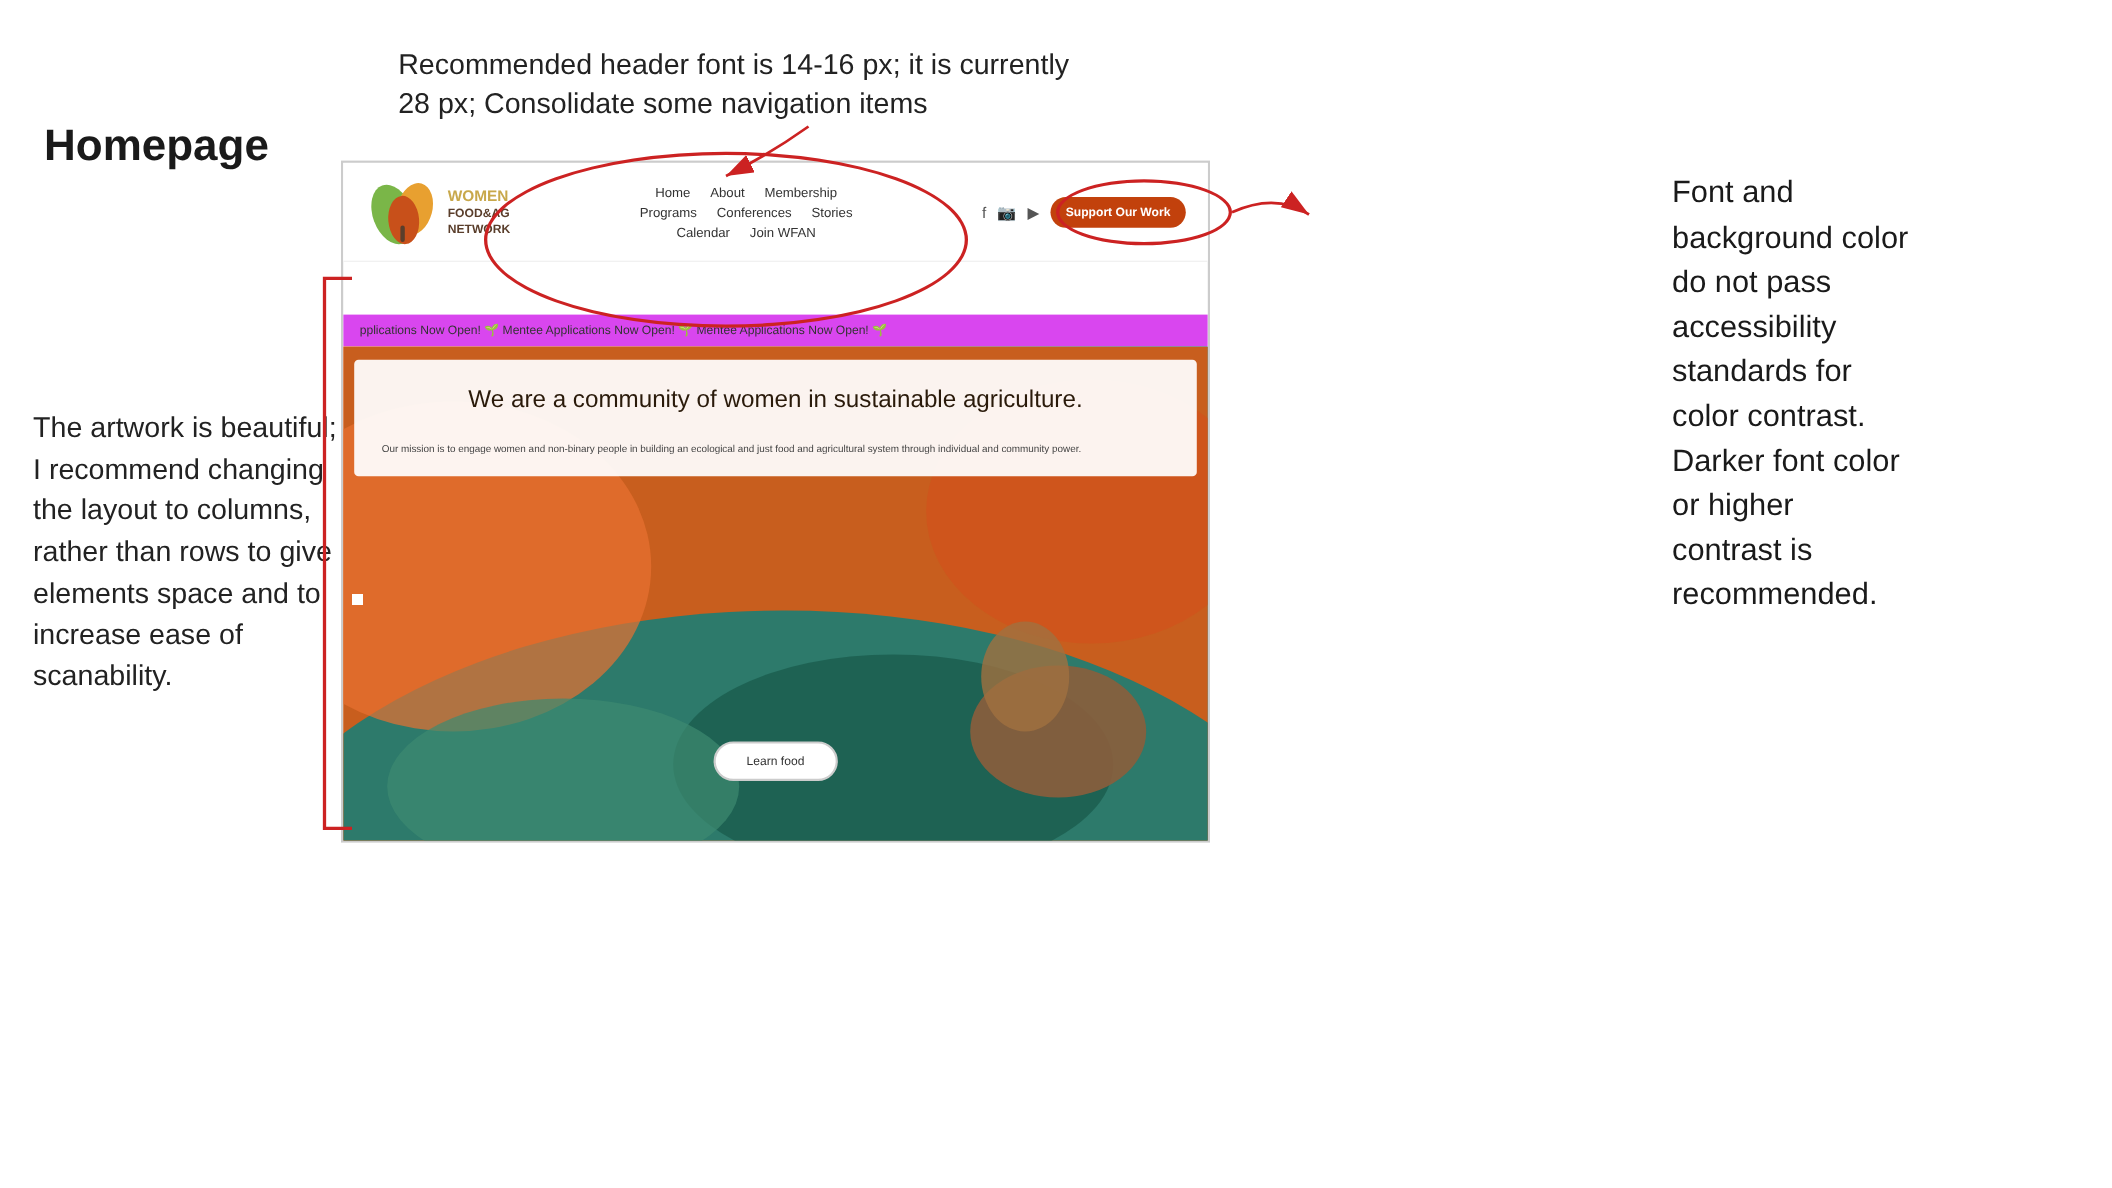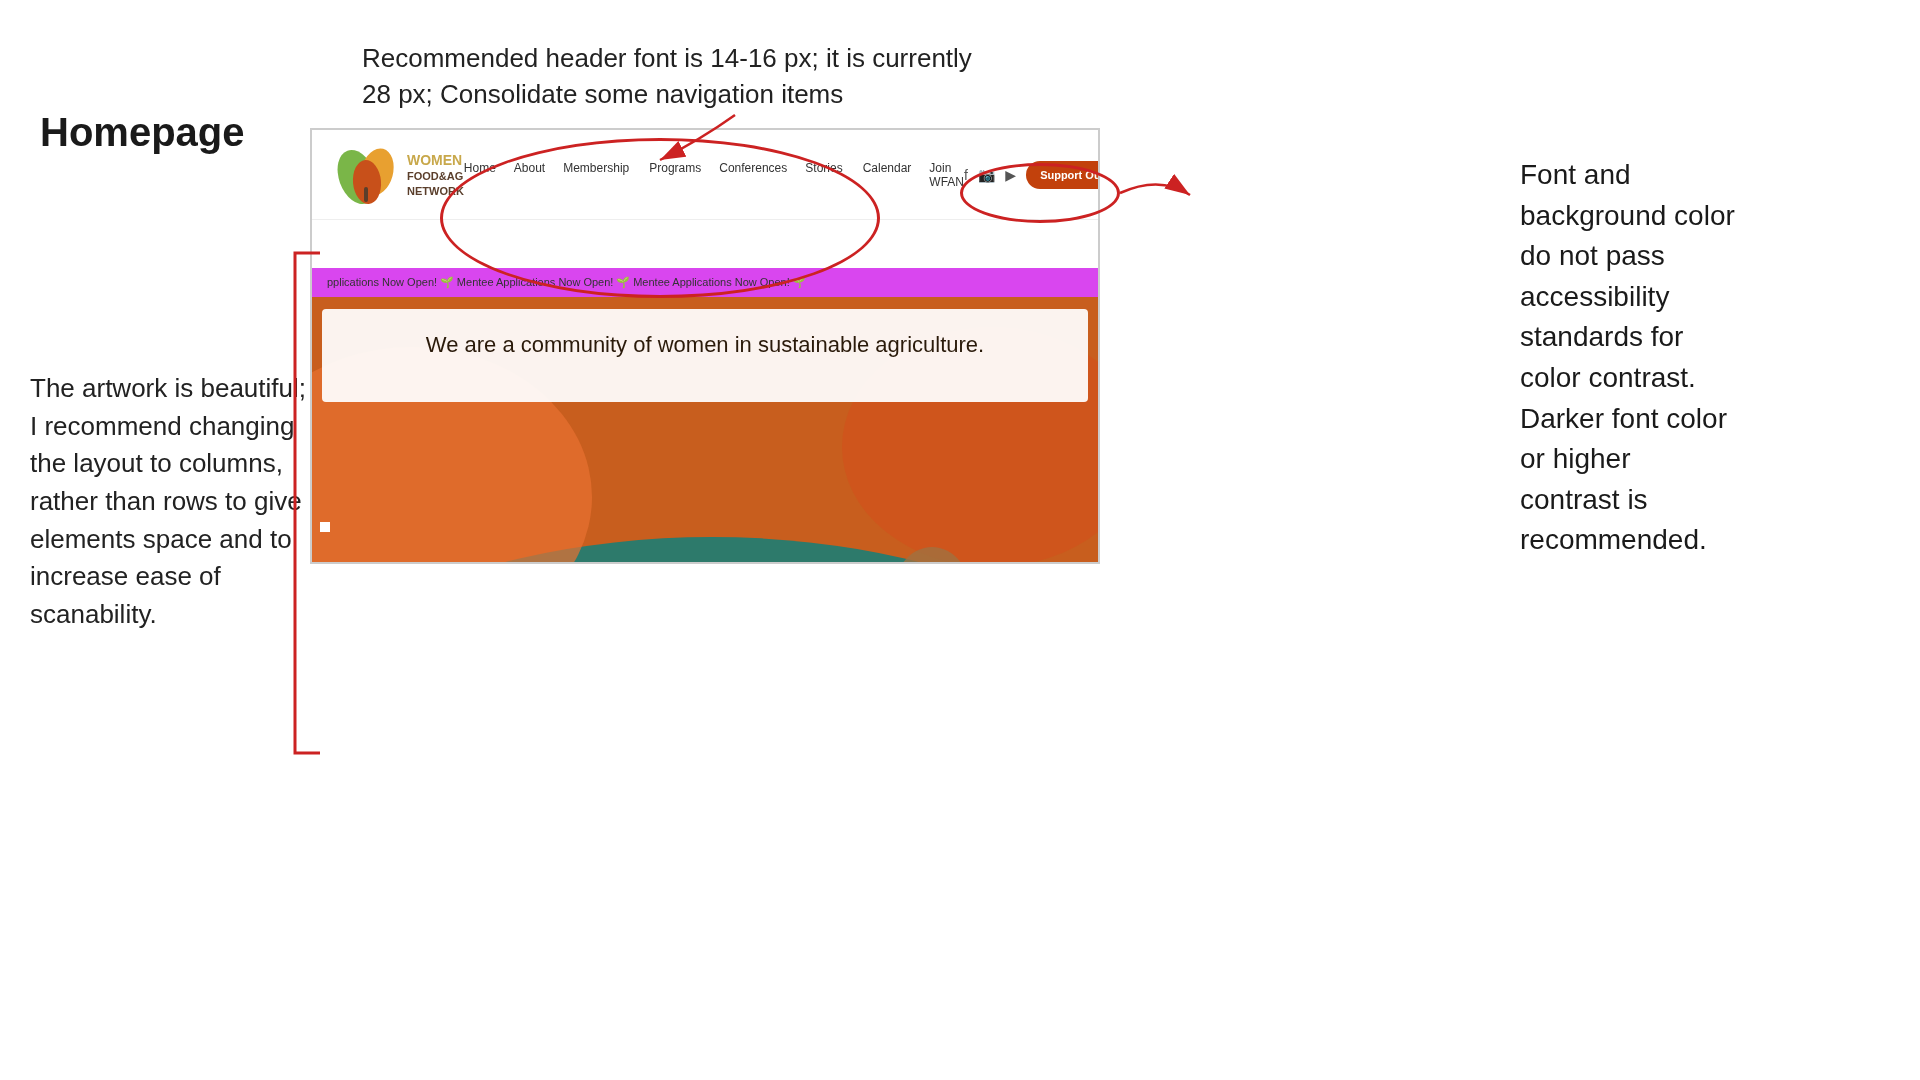--- a/index.html
+++ b/index.html
@@ -50,24 +50,24 @@
       right: 40px;
       width: 360px;
       font-size: 28px;
       color: #1a1a1a;
       line-height: 1.45;
     }
 
     
     .website-preview {
       position: absolute;
-      top: 128px;
+      top: 146px;
       left: 310px;
       width: 790px;
-      height: 436px;
+      height: 620px;
       border: 2px solid #ccc;
       overflow: hidden;
       background: #fff;
     }
 
     
     .nav-bar {
       background: #fff;
       padding: 12px 20px;
       display: flex;
@@ -96,23 +96,23 @@
       text-transform: uppercase;
     }
 
     .logo-text .women {
       font-size: 14px;
       color: #c8a84b;
     }
 
     .nav-links {
       display: flex;
-      flex-direction: row;
-      align-items: flex-start;
-      gap: 20px;
+      flex-direction: column;
+      align-items: center;
+      gap: 4px;
     }
 
     .nav-row {
       display: flex;
       gap: 18px;
     }
 
     .nav-link {
       font-size: 12px;
       color: #333;
@@ -353,18 +353,19 @@
       <ellipse cx="200" cy="400" rx="160" ry="80" fill="#3d8a70" opacity="0.7"></ellipse>
 
       <ellipse cx="650" cy="350" rx="80" ry="60" fill="#8b5e3c" opacity="0.9"></ellipse>
       <ellipse cx="620" cy="300" rx="40" ry="50" fill="#a07040" opacity="0.8"></ellipse>
     </svg>
 
     <div style="position:absolute;top:50%;left:8px;width:10px;height:10px;background:#fff;border-radius:50;"></div>
 
     <div class="hero-text-box">
       <div class="hero-headline">We are a community of women in sustainable agriculture.</div>
+      <div class="hero-subtext">Our mission is to engage women and non-binary people in building an ecological and just food and agricultural system through individual and community power.</div>
     </div>
 
     <button class="learn-more-btn">Learn food</button>
   </div>
 
 </div>
 
 </body></html>

